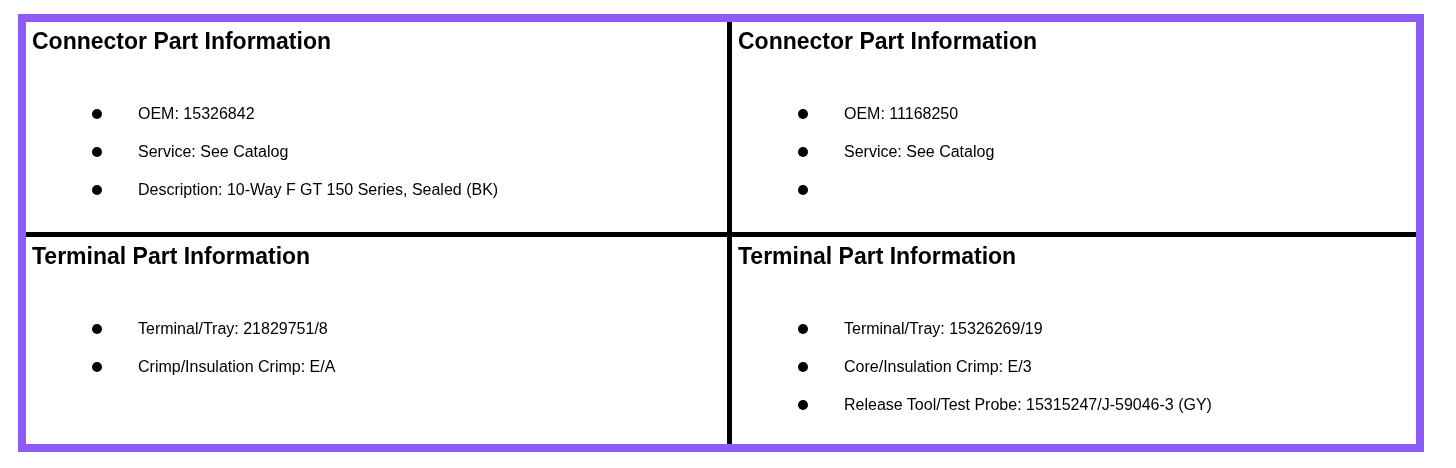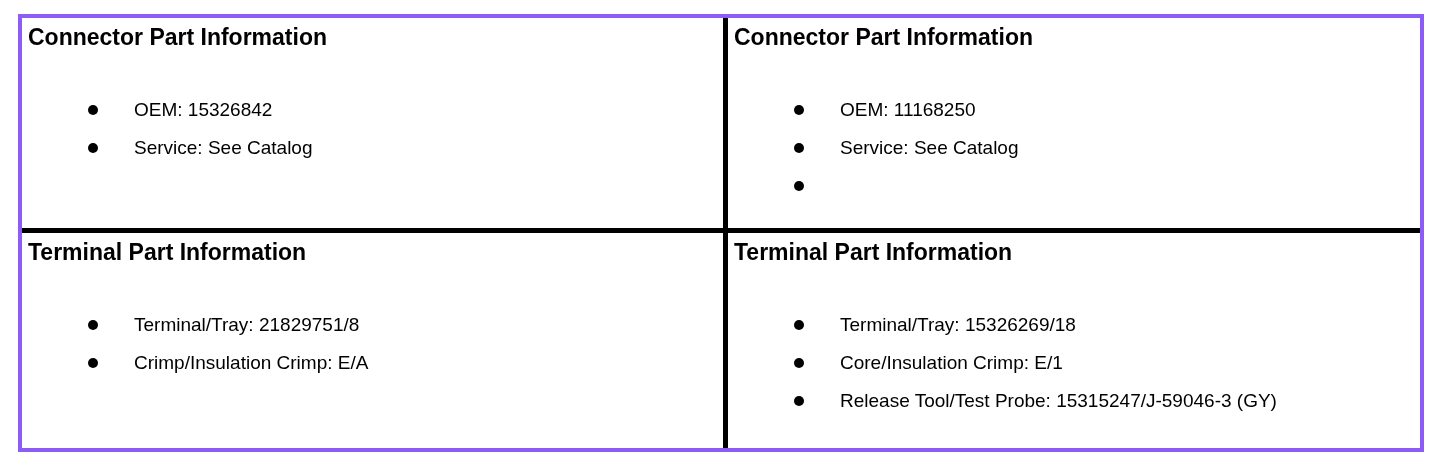--- a/index.html
+++ b/index.html
@@ -18,21 +18,21 @@
     background: #ffffff;
     overflow: hidden;
   }
   .part-table {
     position: absolute;
     left: 18px;
     top: 14px;
     width: 1406px;
     height: 438px;
     box-sizing: border-box;
-    border: 4px solid #8b5cf6;
+    border: 8px solid #8b5cf6;
     display: grid;
     grid-template-columns: 706px 1fr;
     grid-template-rows: 215px 1fr;
     background: #ffffff;
   }
   .cell {
     box-sizing: border-box;
     padding: 3px 6px;
     overflow: hidden;
   }
@@ -46,21 +46,21 @@
     white-space: nowrap;
   }
   ul.bullet-list {
     list-style: none;
     margin: 45px 0 0 0;
     padding: 0 0 0 60px;
   }
   ul.bullet-list li {
     position: relative;
     padding-left: 46px;
-    font-size: 19px;
+    font-size: 16px;
     line-height: 28px;
     margin-bottom: 10px;
     white-space: nowrap;
   }
   .bullet {
     position: absolute;
     left: 0;
     top: 9px;
     width: 10px;
     height: 10px;
@@ -77,20 +77,24 @@
     <section class="cell col-left row-top">
       <h2 class="cell-title">Connector Part Information</h2>
       <ul class="bullet-list">
         <li>
           <span class="bullet"></span>
           <span>OEM: 15326842</span>
         </li>
         <li>
           <span class="bullet"></span>
           <span>Service: See Catalog</span>
+        </li>
+        <li>
+          <span class="bullet"></span>
+          <span>Description: 10-Way F GT 150 Series, Sealed (BK)</span>
         </li>
       </ul>
     </section>
 
     <section class="cell row-top">
       <h2 class="cell-title">Connector Part Information</h2>
       <ul class="bullet-list">
         <li>
           <span class="bullet"></span>
           <span>OEM: 11168250</span>
@@ -117,25 +121,25 @@
           <span>Crimp/Insulation Crimp: E/A</span>
         </li>
       </ul>
     </section>
 
     <section class="cell">
       <h2 class="cell-title">Terminal Part Information</h2>
       <ul class="bullet-list">
         <li>
           <span class="bullet"></span>
-          <span>Terminal/Tray: 15326269/18</span>
+          <span>Terminal/Tray: 15326269/19</span>
         </li>
         <li>
           <span class="bullet"></span>
-          <span>Core/Insulation Crimp: E/1</span>
+          <span>Core/Insulation Crimp: E/3</span>
         </li>
         <li>
           <span class="bullet"></span>
           <span>Release Tool/Test Probe: 15315247/J-59046-3 (GY)</span>
         </li>
       </ul>
     </section>
 
   </div>
 </div>

